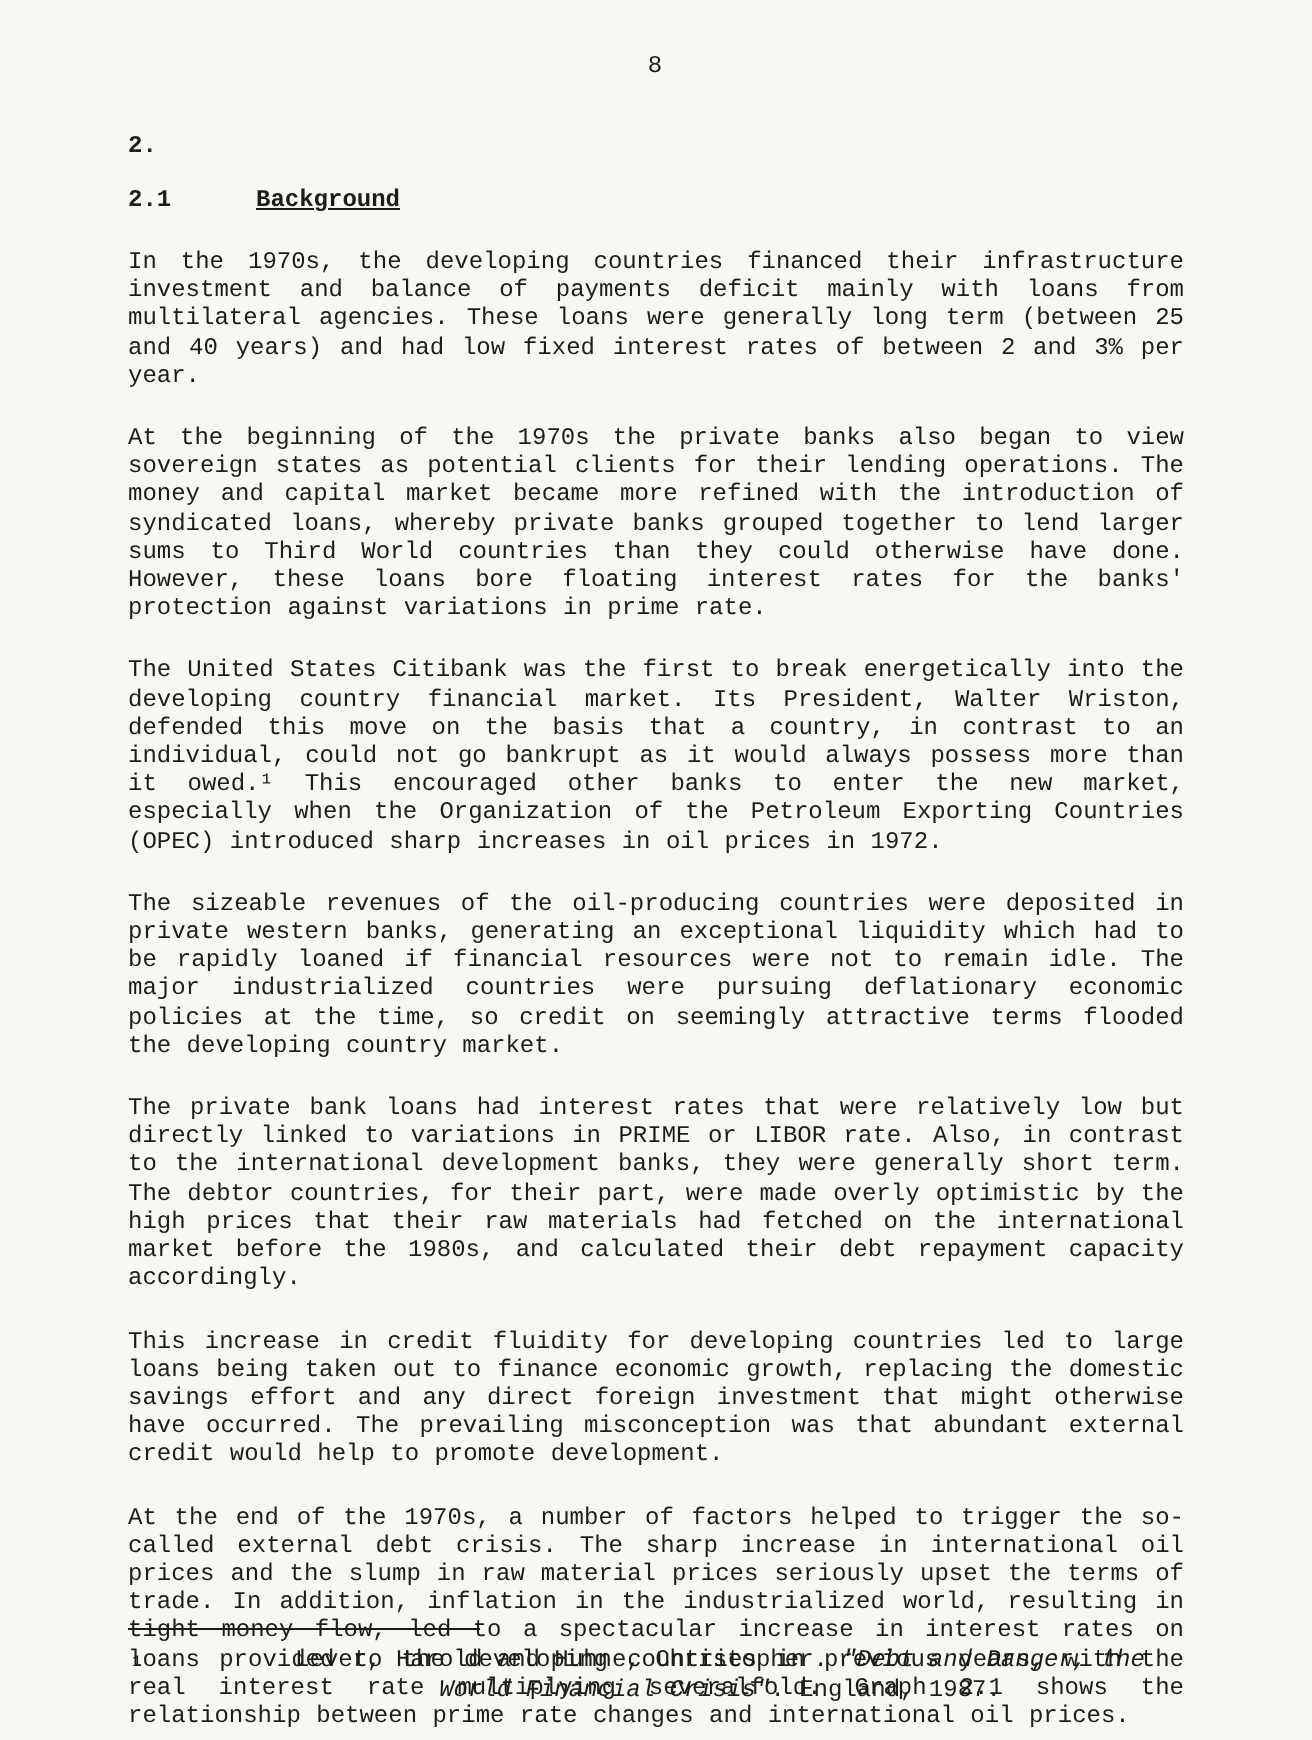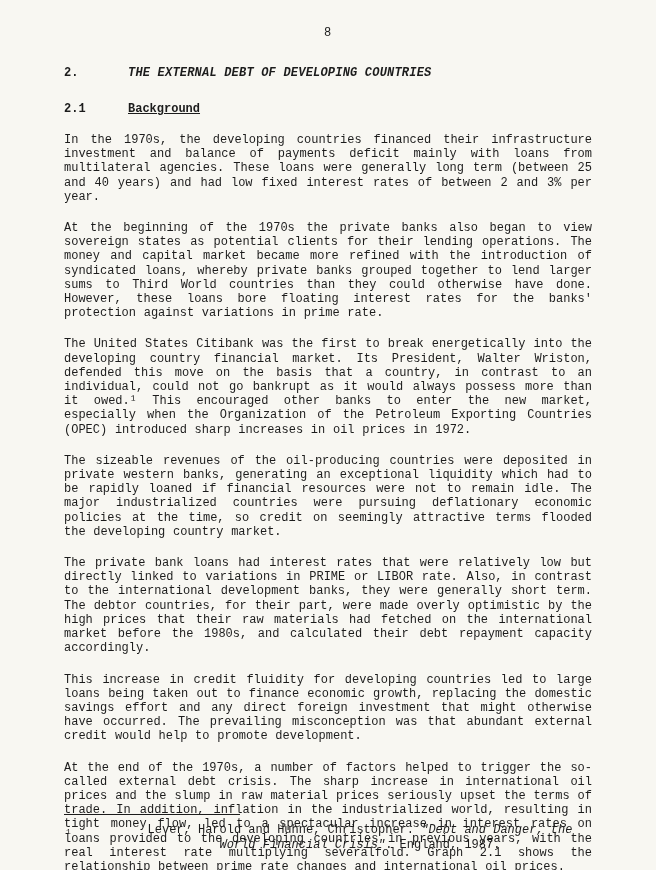--- a/index.html
+++ b/index.html
@@ -25,21 +25,21 @@
   }
   .heading {
     display: flex;
     font-size: 12px;
     font-weight: bold;
     line-height: 14px;
   }
   .heading .h-num { width: 64px; flex-shrink: 0; }
   .section-heading { margin-top: 0; }
   .section-heading .h-title { font-style: italic; letter-spacing: 0.2px; }
-  .subsection-heading { margin-top: 22px; }
+  .subsection-heading { margin-top: 13px; }
   .subsection-heading .h-title { text-decoration: underline; }
   .para {
     font-size: 12px;
     line-height: 14.2px;
     text-align: justify;
     margin-top: 17px;
     word-spacing: 0.5px;
   }
   .footnote-area {
     position: absolute;
@@ -70,21 +70,20 @@
 </style>
 </head>
 <body>
 
 <div class="page">
 
   <div class="page-number">8</div>
 
   <div class="heading section-heading">
     <span class="h-num">2.</span>
-    <span class="h-title">THE EXTERNAL DEBT OF DEVELOPING COUNTRIES</span>
   </div>
 
   <div class="heading subsection-heading">
     <span class="h-num">2.1</span>
     <span class="h-title">Background</span>
   </div>
 
   <p class="para">In the 1970s, the developing countries financed their infrastructure investment and balance of payments deficit mainly with loans from multilateral agencies. These loans were generally long term (between 25 and 40 years) and had low fixed interest rates of between 2 and 3% per year.</p>
   <p class="para">At the beginning of the 1970s the private banks also began to view sovereign states as potential clients for their lending operations. The money and capital market became more refined with the introduction of syndicated loans, whereby private banks grouped together to lend larger sums to Third World countries than they could otherwise have done. However, these loans bore floating interest rates for the banks' protection against variations in prime rate.</p>
   <p class="para">The United States Citibank was the first to break energetically into the developing country financial market. Its President, Walter Wriston, defended this move on the basis that a country, in contrast to an individual, could not go bankrupt as it would always possess more than it owed.¹ This encouraged other banks to enter the new market, especially when the Organization of the Petroleum Exporting Countries (OPEC) introduced sharp increases in oil prices in 1972.</p>

